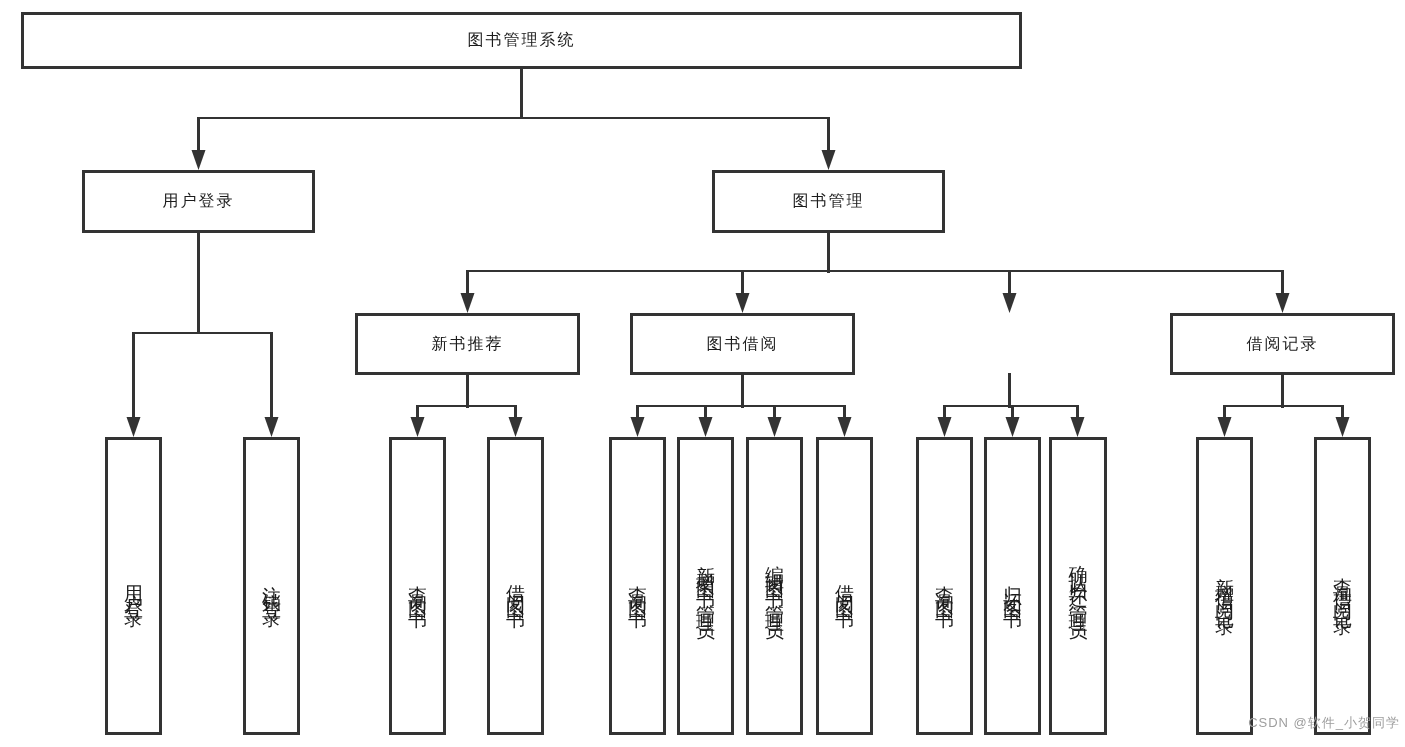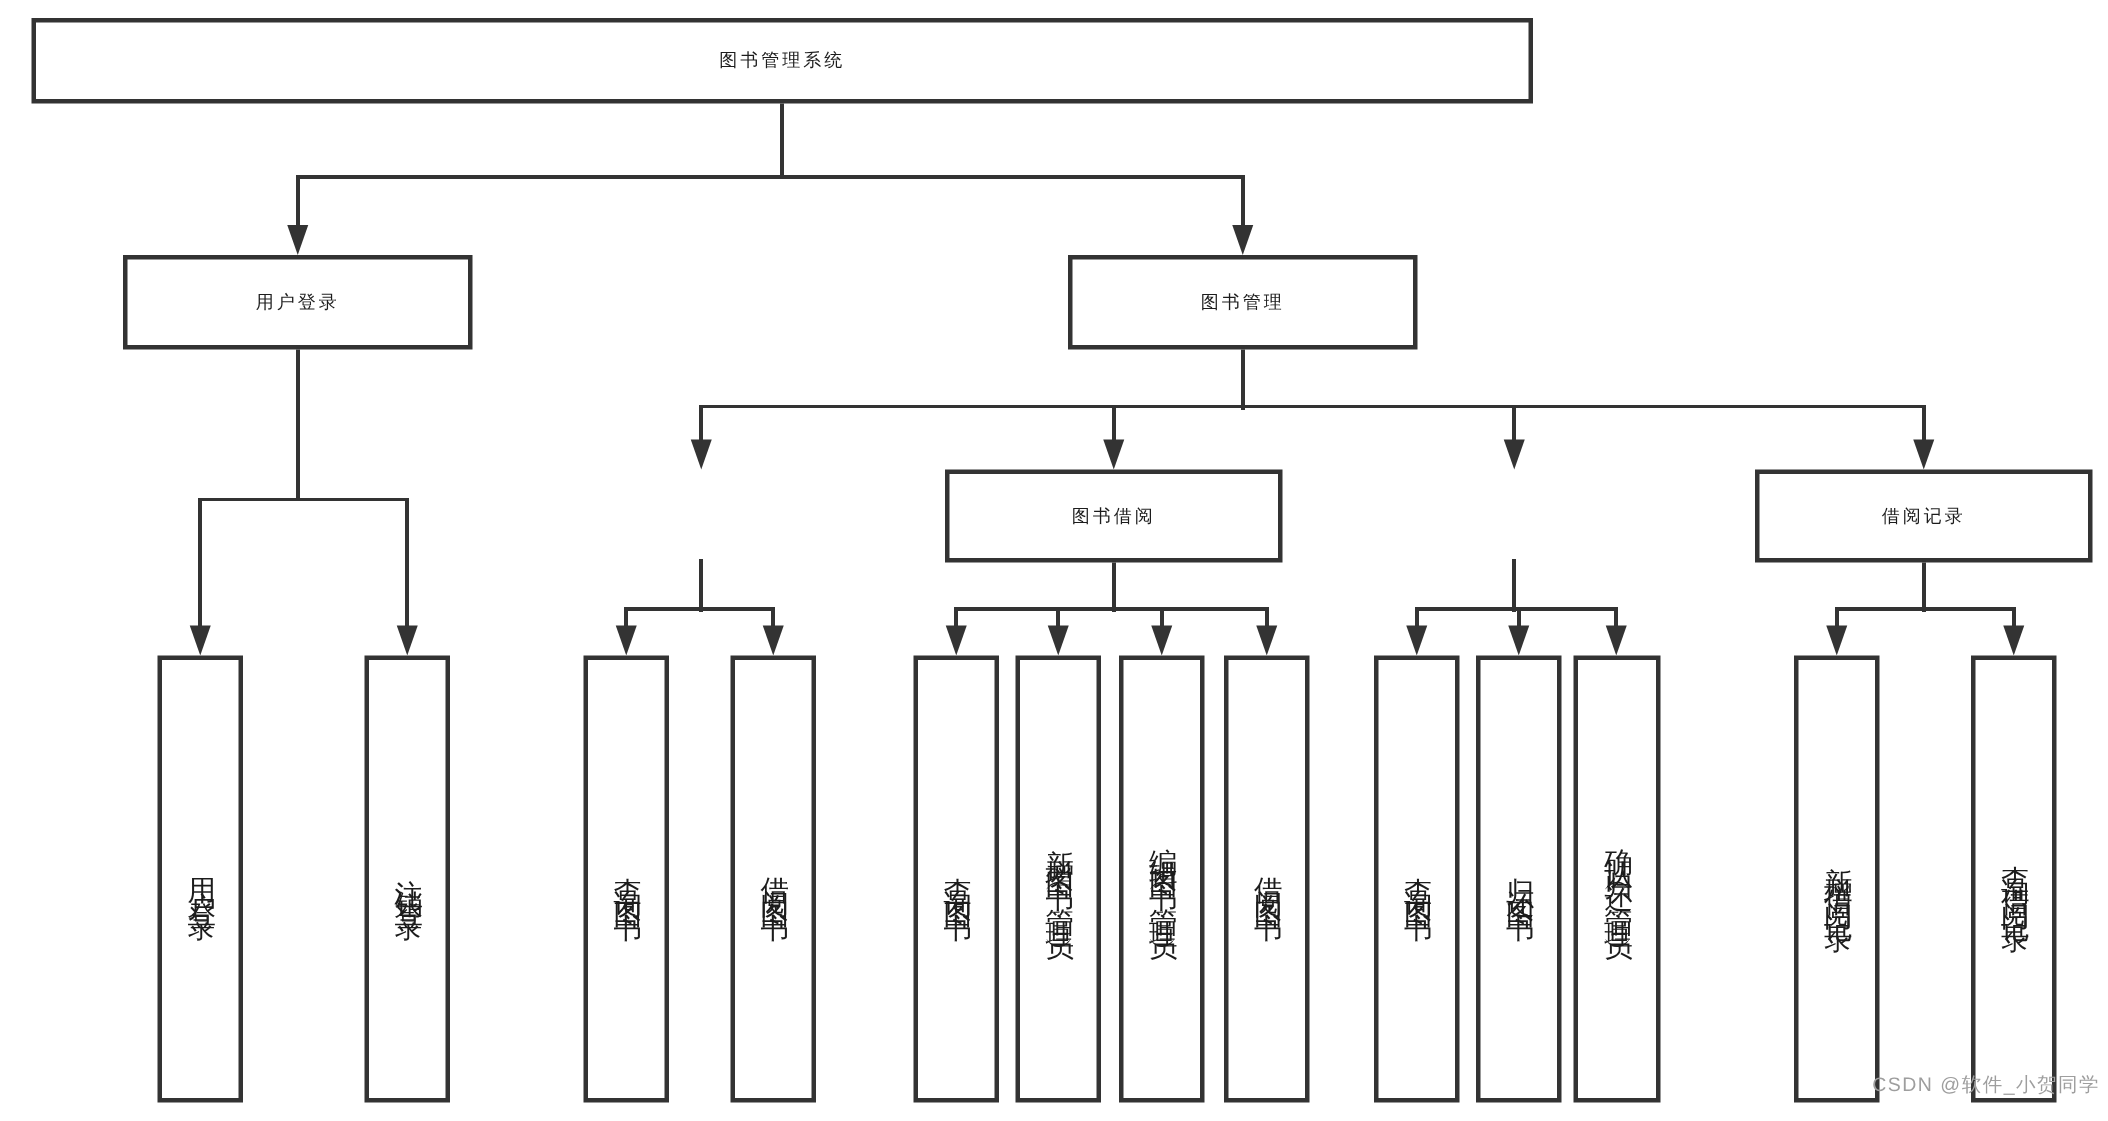--- a/index.html
+++ b/index.html
@@ -9,21 +9,21 @@
   }
   .connectors{position:absolute;left:0;top:0;z-index:1;}
   .connectors path, .connectors line{
     stroke:#333333;stroke-width:2.6;fill:none;stroke-linecap:square;shape-rendering:crispEdges;
   }
   .connectors polygon{fill:#333333;stroke:none;}
   .node{
     position:absolute;box-sizing:border-box;background:#ffffff;border:3px solid #333333;
     display:flex;align-items:center;justify-content:center;color:#1c1c1c;z-index:2;
   }
-  .hlabel{font-size:12px;letter-spacing:2px;white-space:nowrap;}
+  .hlabel{font-size:16px;letter-spacing:2px;white-space:nowrap;}
   .vtext{
     writing-mode:vertical-rl;text-orientation:mixed;
     font-size:19px;letter-spacing:8px;white-space:nowrap;color:#1c1c1c;
   }
   .watermark{
     position:absolute;top:714px;right:5px;z-index:5;
     font-size:13px;letter-spacing:1px;color:#9e9e9e;white-space:nowrap;
   }
 </style>
 </head>
@@ -84,20 +84,21 @@
     <polygon points="1217.5,417 1231.5,417 1224.5,437"></polygon>
     <line x1="1342.5" y1="406" x2="1342.5" y2="422"></line>
     <polygon points="1335.5,417 1349.5,417 1342.5,437"></polygon>
   </svg>
 
   <div class="node hlabel" style="left:21px;top:12px;width:1001px;height:57px;">图书管理系统</div>
 
   <div class="node hlabel" style="left:82px;top:170px;width:233px;height:63px;">用户登录</div>
   <div class="node hlabel" style="left:712px;top:170px;width:233px;height:63px;">图书管理</div>
 
+  <div class="node hlabel" style="left:355px;top:313px;width:225px;height:62px;">新书推荐</div>
   <div class="node hlabel" style="left:630px;top:313px;width:225px;height:62px;">图书借阅</div>
   <div class="node hlabel" style="left:1170px;top:313px;width:225px;height:62px;">借阅记录</div>
 
   <div class="node leaf" style="left:105px;top:437px;width:57px;height:298px;">
     <span class="vtext">用户登录</span>
   </div>
   <div class="node leaf" style="left:243px;top:437px;width:57px;height:298px;">
     <span class="vtext">注销登录</span>
   </div>
 

